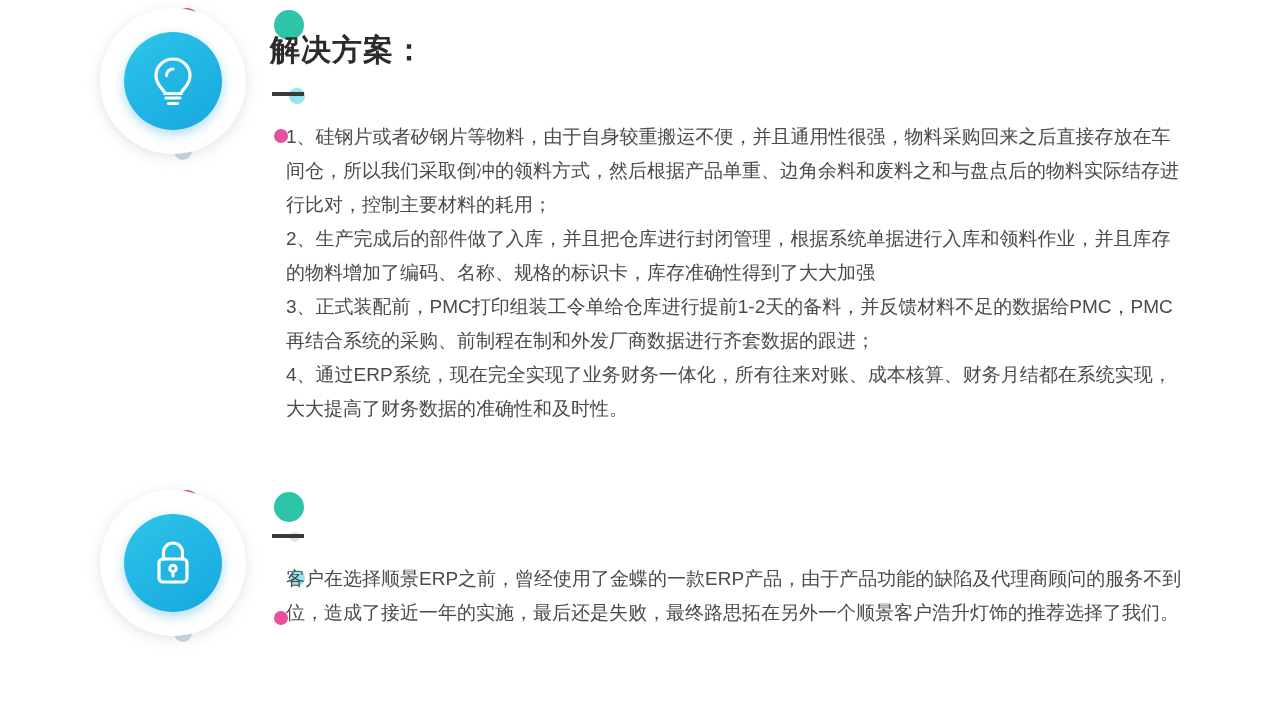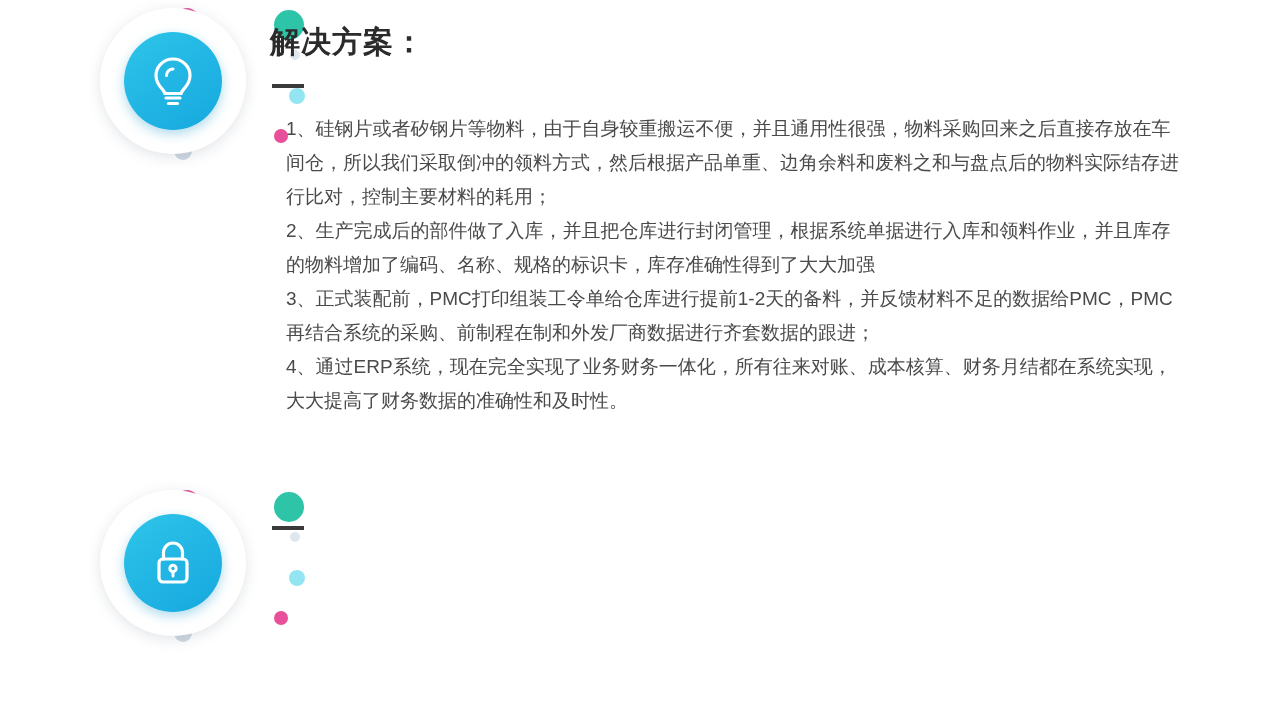--- a/index.html
+++ b/index.html
@@ -75,21 +75,21 @@
   .dot-rose   { left: 196px; top: 129px; width: 14px; height: 14px; background: #e8509a; }
   .dot-cyan   { left: 211px; top: 88px;  width: 16px; height: 16px; background: #7fe0ef; opacity: .85; }
   .dot-pale   { left: 90px;  top: 86px;  width: 12px; height: 12px; background: #ffe2b0; }
   .dot-grey   { left: 96px;  top: 142px; width: 18px; height: 18px; background: #cfd8e0; }
   .dot-grey2  { left: 212px; top: 50px;  width: 10px; height: 10px; background: #dfe6ec; }
 
   
   .content {
     position: absolute;
     left: 270px;
-    top: 22px;
+    top: 30px;
     width: 930px;
   }
   .heading {
     font-size: 30px;
     font-weight: bold;
     color: #2b2b2b;
     letter-spacing: 1px;
     margin: 0;
     line-height: 40px;
   }
@@ -163,16 +163,17 @@
           <path d="M12.5 22v-6.5C12.5 10.3 16.8 6 22 6s9.5 4.3 9.5 9.5V22" fill="none" stroke="#ffffff" stroke-width="3.2" stroke-linecap="round"></path>
           <rect x="8" y="22" width="28" height="23" rx="4" fill="none" stroke="#ffffff" stroke-width="3.2"></rect>
           <circle cx="22" cy="31.5" r="3.2" fill="none" stroke="#ffffff" stroke-width="3"></circle>
           <path d="M22 34.5v4.5" fill="none" stroke="#ffffff" stroke-width="3" stroke-linecap="round"></path>
         </svg>
       </div>
     </div>
 
     <div class="content">
       <div class="rule"></div>
+      <p class="body-text">客户在选择顺景ERP之前，曾经使用了金蝶的一款ERP产品，由于产品功能的缺陷及代理商顾问的服务不到位，造成了接近一年的实施，最后还是失败，最终路思拓在另外一个顺景客户浩升灯饰的推荐选择了我们。</p>
     </div>
   </div>
 
 </div>
 
 </body></html>

